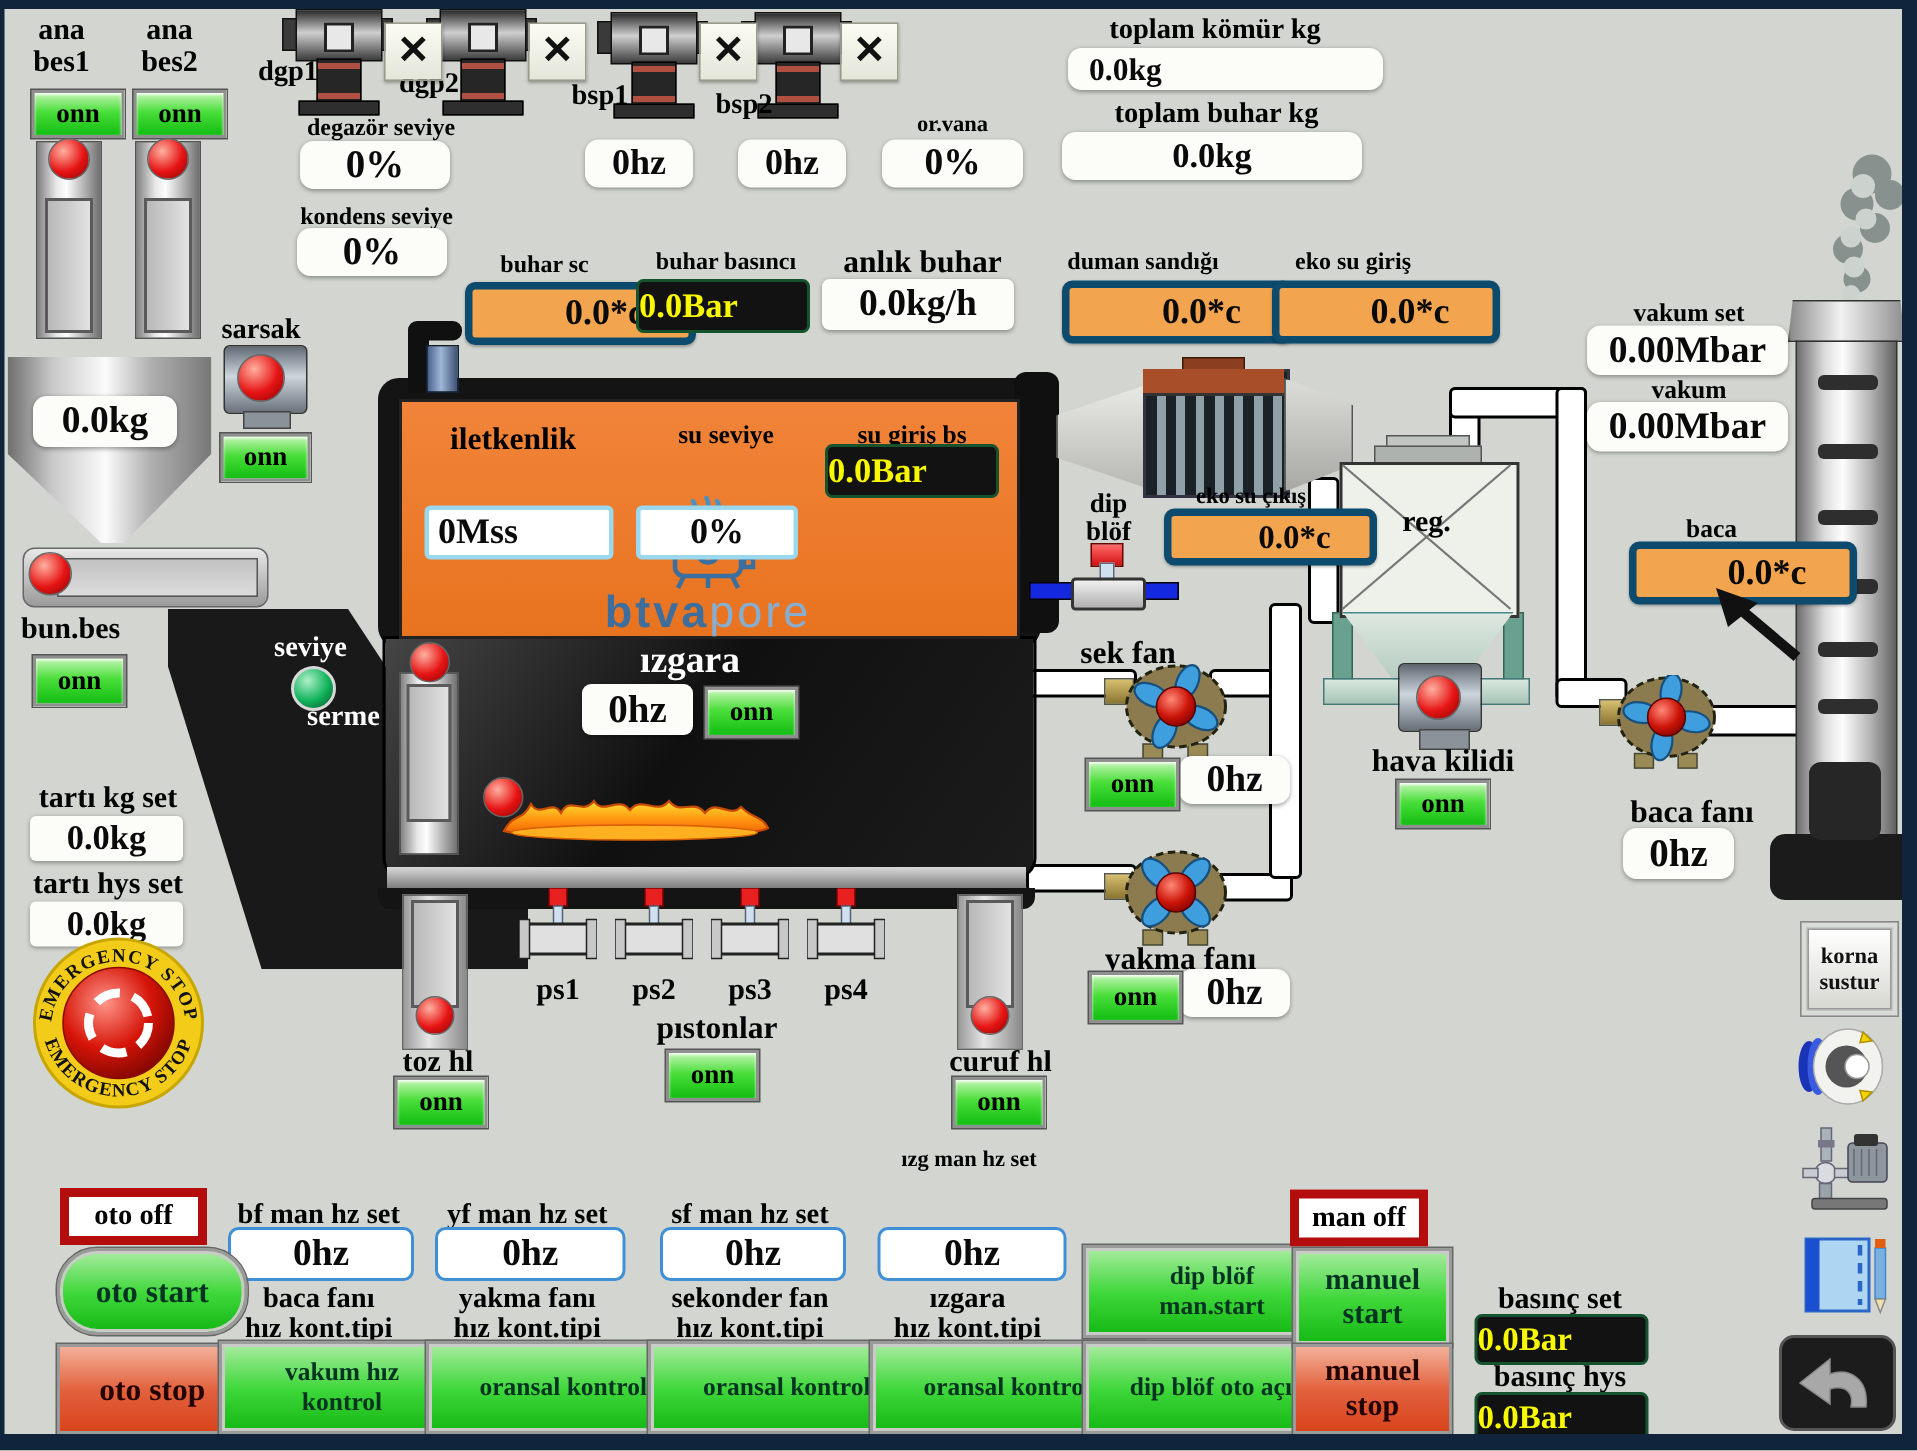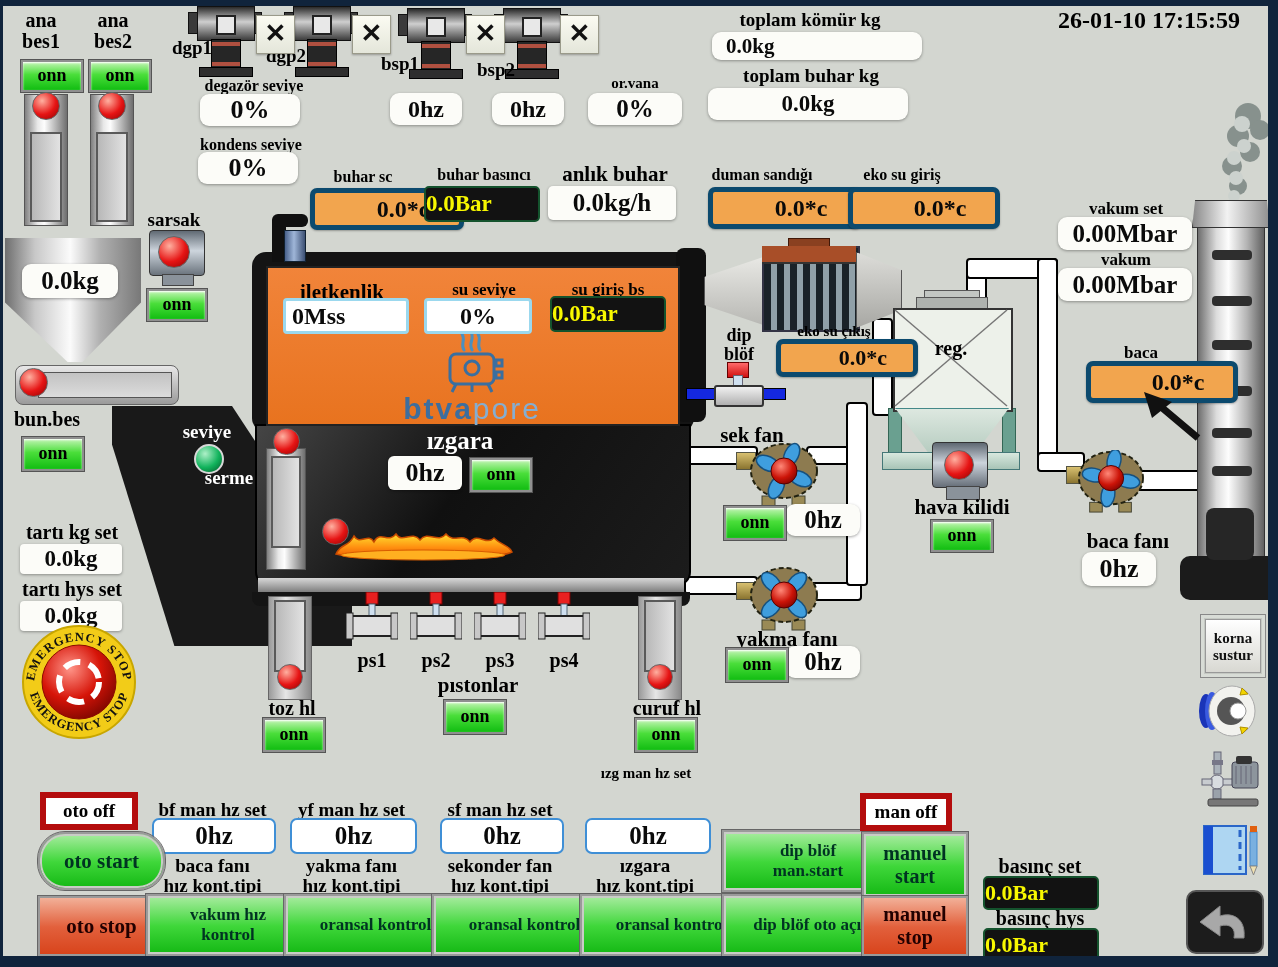--- a/index.html
+++ b/index.html
@@ -10,21 +10,21 @@
   .abs{position:absolute;}
   .lbl{position:absolute;font-weight:bold;color:#000;text-align:center;line-height:1.05;z-index:6;}
   .wlbl{color:#fff;}
   .wbox{position:absolute;background:#fcfcf8;border-radius:9px;text-align:center;color:#0a0a0a;
         font-weight:bold;box-shadow:0 1px 3px rgba(0,0,0,.35);z-index:6;}
   .obox{position:absolute;background:#f2a54e;border:5px solid #0c4a6e;border-radius:7px;text-align:center;
         color:#0a0a0a;font-weight:bold;box-shadow:0 1px 2px rgba(0,0,0,.3);z-index:6;padding-left:32px;}
   .kbox{position:absolute;background:#121212;border:2px solid #14532d;border-radius:5px;text-align:left;
         color:#f8f800;font-weight:bold;z-index:6;}
   .bbox{position:absolute;background:#fff;border:3px solid #9bd8ee;border-radius:4px;text-align:center;
-        color:#0a0a0a;font-weight:bold;z-index:6;}
+        color:#0a0a0a;font-weight:bold;z-index:6;margin-top:39px;}
   .inp{position:absolute;background:#fff;border:2px solid #3f8fd6;border-radius:7px;text-align:center;
        color:#0a0a0a;font-weight:bold;z-index:6;}
   .onn{position:absolute;background:linear-gradient(180deg,#c2f5b4,#4ade3a 45%,#12bd12);
        border:2px solid #8f8f8f;box-shadow:0 0 0 1px #555, inset 0 1px 2px #fff;
        color:#000;font-weight:bold;text-align:center;font-size:18px;line-height:26px;z-index:7;cursor:pointer;}
   .gbtn{position:absolute;background:linear-gradient(180deg,#a8eca0,#3fd73a 52%,#14b814);
         border:2px solid #9a9a9a;box-shadow:0 0 0 2px #c9ccc6 inset;outline:1px solid #666;
         color:#032;font-weight:bold;text-align:center;z-index:7;cursor:pointer;
         display:flex;align-items:center;justify-content:center;line-height:1.15;}
   .rbtn{position:absolute;background:linear-gradient(180deg,#f2b098,#e2603c 52%,#d8441c);
@@ -81,21 +81,20 @@
           <stop offset="100%" stop-color="#800400"></stop>
     </radialGradient>
     <linearGradient id="flameg" x1="0" y1="0" x2="0" y2="1">
       <stop offset="0%" stop-color="#ffdf30"></stop>
           <stop offset="55%" stop-color="#ff9010"></stop>
           <stop offset="100%" stop-color="#e85800"></stop>
     </linearGradient>
   </defs>
 </svg>
 
-<div class="lbl" style="left:1028px;top:8px;width:242px;font-size:24px;">26-01-10 17:15:59</div>
 
 <div class="lbl" style="left:710px;top:10px;width:200px;font-size:19px;">toplam kömür kg</div>
 <div class="wbox" style="left:712px;top:32px;width:196px;height:28px;font-size:21px;line-height:28px;text-align:left;padding-left:14px;">0.0kg</div>
 <div class="lbl" style="left:706px;top:66px;width:210px;font-size:19px;">toplam buhar kg</div>
 <div class="wbox" style="left:708px;top:88px;width:200px;height:32px;font-size:23px;line-height:32px;">0.0kg</div>
 
 <div class="lbl" style="left:10px;top:10px;width:62px;font-size:20px;">
   <div>ana</div>
       <div>bes1</div>
     </div>

